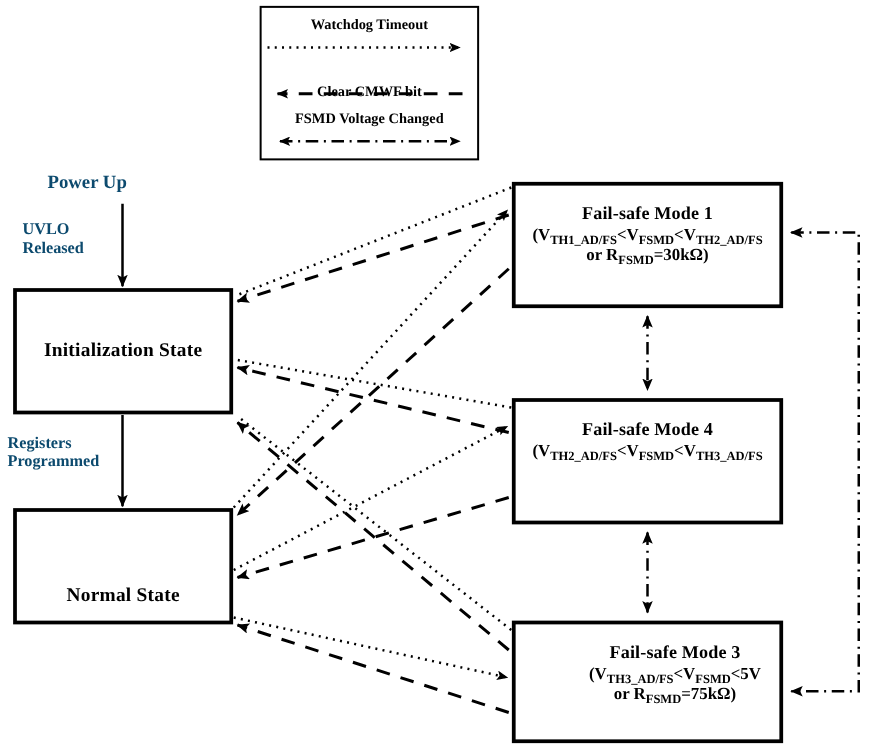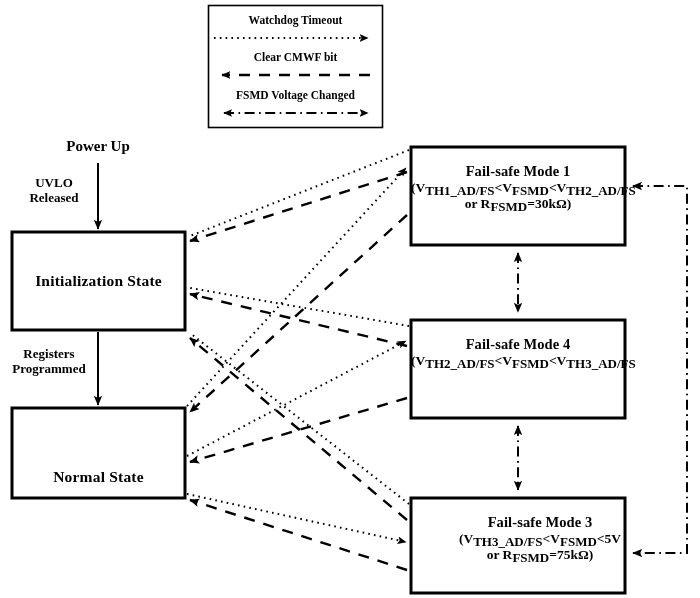--- a/index.html
+++ b/index.html
@@ -42,32 +42,31 @@
   }
   .mode-title {
     font-size: 14.5px;
     letter-spacing: 0.1px;
   }
   .mode-cond {
     font-size: 13.5px;
     white-space: nowrap;
   }
   .mode-cond sub {
-    font-size: 13px;
+    font-size: 10px;
     vertical-align: baseline;
     position: relative;
     top: 2.6px;
     letter-spacing: 0;
   }
   .edge-label {
     position: absolute;
     font-weight: bold;
     font-size: 13px;
-    color: #000000;
-    text-align: center;
+    color: #0c4a6e;
     line-height: 1.15;
     pointer-events: none;
   }
   .legend-label {
     position: absolute;
     font-weight: bold;
     font-size: 11.5px;
     color: #000000;
     text-align: center;
     width: 100%;
@@ -133,21 +132,21 @@
 
     <line x1="518" y1="253" x2="518" y2="312" stroke="#000000" stroke-width="2" stroke-dasharray="10 4.5 1.6 4.5" marker-end="url(#ah)" marker-start="url(#ah-start)"></line>
     <line x1="518" y1="426" x2="518" y2="490" stroke="#000000" stroke-width="2" stroke-dasharray="10 4.5 1.6 4.5" marker-end="url(#ah)" marker-start="url(#ah-start)"></line>
 
     <path d="M 633 186 L 687 186 L 687 553 L 633 553" fill="none" stroke="#000000" stroke-width="2" stroke-dasharray="10 4.5 1.6 4.5" marker-end="url(#ah)" marker-start="url(#ah-start)"></path>
   </svg>
 
   <div class="legend-row" style="left:208px; top:14px;">
     <span class="legend-label" style="position:static; display:block;">Watchdog Timeout</span>
   </div>
-  <div class="legend-row" style="left:208px; top:51px;">
+  <div class="legend-row" style="left:208px; top:68px;">
     <span class="legend-label" style="position:static; display:block;">Clear CMWF bit</span>
   </div>
   <div class="legend-row" style="left:208px; top:89px;">
     <span class="legend-label" style="position:static; display:block;">FSMD Voltage Changed</span>
   </div>
 
   <div class="edge-label" style="left:38px; top:138px; width:120px; font-size:15px;">Power Up</div>
 
   <div class="edge-label" style="left:18px; top:176px; width:72px;">
     <div>UVLO</div>

